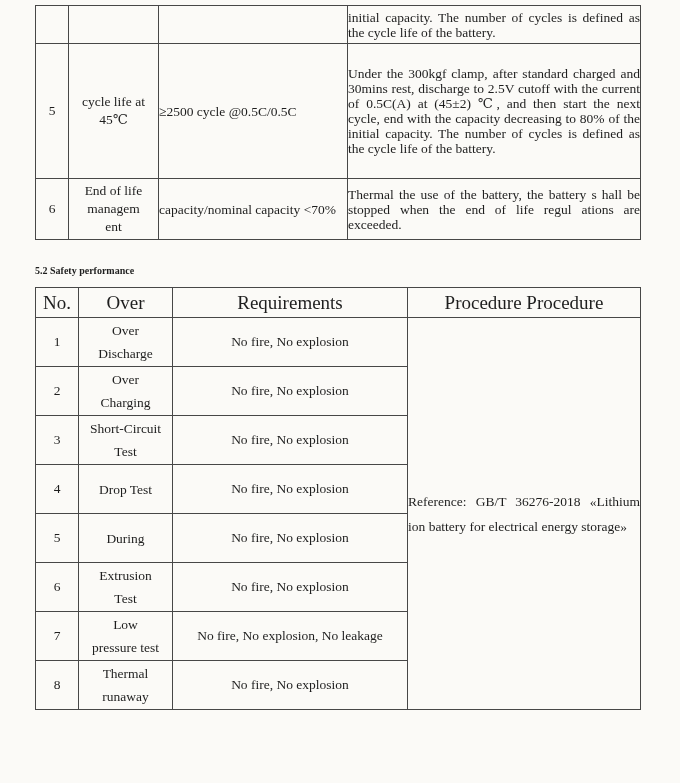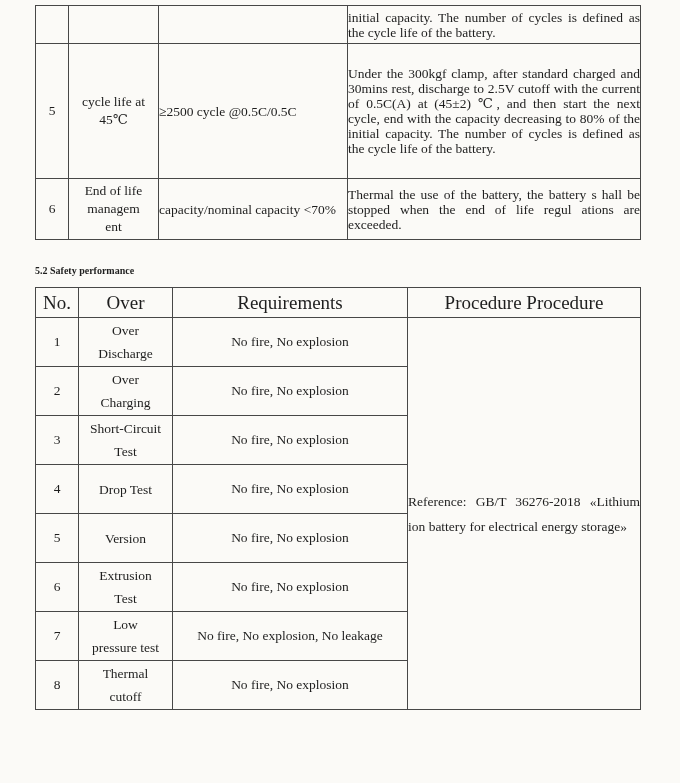--- a/index.html
+++ b/index.html
@@ -190,37 +190,37 @@
 Test</td>
       <td class="c-req2">No fire, No explosion</td>
     </tr>
     <tr>
       <td class="c-no2">4</td>
       <td class="c-item2">Drop Test</td>
       <td class="c-req2">No fire, No explosion</td>
     </tr>
     <tr>
       <td class="c-no2">5</td>
-      <td class="c-item2">Version</td>
+      <td class="c-item2">During</td>
       <td class="c-req2">No fire, No explosion</td>
     </tr>
     <tr>
       <td class="c-no2">6</td>
       <td class="c-item2">Extrusion
 Test</td>
       <td class="c-req2">No fire, No explosion</td>
     </tr>
     <tr>
       <td class="c-no2">7</td>
       <td class="c-item2">Low
 pressure test</td>
       <td class="c-req2">No fire, No explosion, No leakage</td>
     </tr>
     <tr>
       <td class="c-no2">8</td>
       <td class="c-item2">Thermal
-cutoff</td>
+runaway</td>
       <td class="c-req2">No fire, No explosion</td>
     </tr>
   </tbody>
     </table>
 
 </div>
 
 </body></html>

